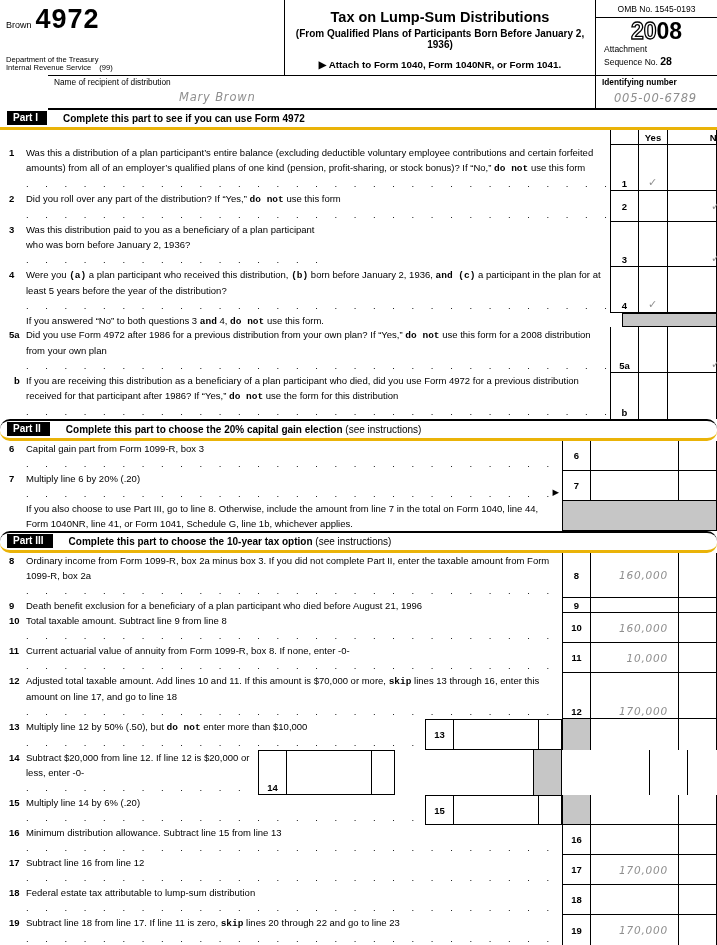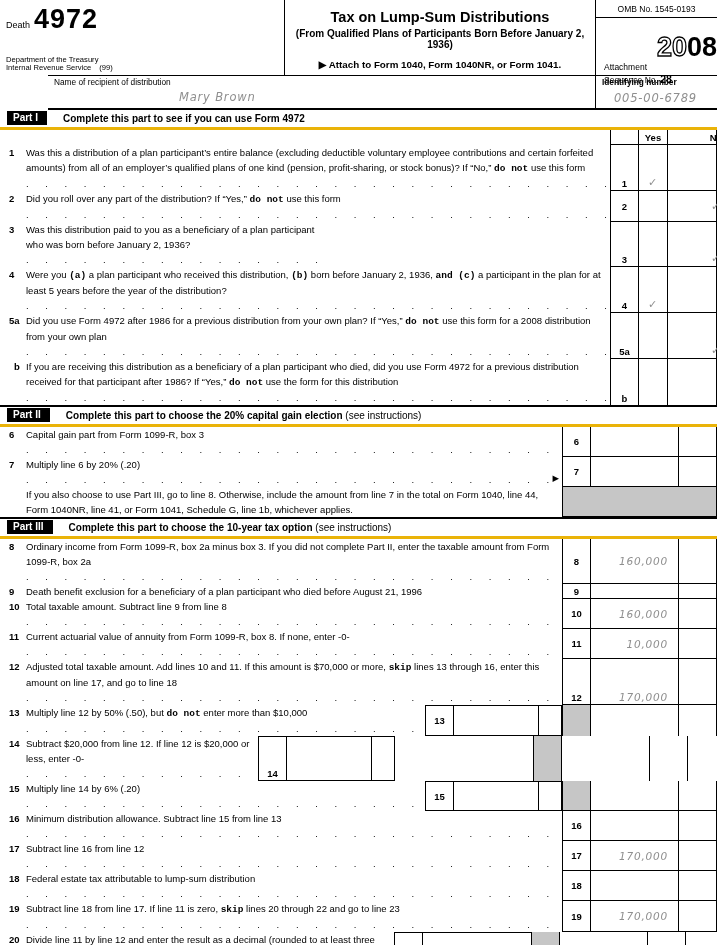--- a/index.html
+++ b/index.html
@@ -19,38 +19,38 @@
   .form-word { font-size: 9px; }
   .form-num { font-size: 27px; font-weight: bold; letter-spacing: 1px; margin-left: 4px; }
   .dept { font-size: 7.6px; line-height: 1.15; }
   .dept .p99 { margin-left: 8px; }
   .hdr-center { flex: 1; border-right: 1px solid #000; text-align: center; padding-top: 9px; }
   .title { font-size: 14.5px; font-weight: bold; }
   .subtitle { font-size: 10px; font-weight: bold; margin-top: 3px; }
   .attach { font-size: 9.8px; font-weight: bold; margin-top: 9px; }
   .hdr-right { width: 121px; font-size: 8.5px; }
   .omb { text-align: center; padding: 4px 2px 3px 2px; border-bottom: 1px solid #000; }
-  .year { text-align: right; font-size: 27px; font-weight: bold; line-height: 1.05; margin-top: 15px; }
+  .year { text-align: center; font-size: 23px; font-weight: bold; line-height: 1.05; margin-top: 1px; }
   .yr-out { color: #fff; -webkit-text-stroke: 1.3px #000; }
   .attach-seq { padding: 1px 0 0 8px; line-height: 1.3; }
   .seq-no { font-size: 10.5px; font-weight: bold; }
 
   
   .namerow { display: flex; border-top: 1px solid #000; border-bottom: 2px solid #000; height: 35px; margin-left: 48px; }
   .nr-left { flex: 1; border-right: 1px solid #000; padding: 1px 6px; }
   .nr-right { width: 121px; padding: 1px 6px; }
   .small-lab { font-size: 8.3px; }
   .bold-lab { font-size: 8.3px; font-weight: bold; }
   .hw { font-family: "DejaVu Sans", sans-serif; font-style: italic; color: #8f8f8f; letter-spacing: 0.8px; }
   .nr-name { font-size: 11.5px; margin: 3px 0 0 125px; }
   .nr-id { font-size: 11.5px; margin: 4px 0 0 12px; }
 
   
   .band { display: flex; align-items: center; border-bottom: 3px solid #eab308; padding: 1px 0 2px 7px; }
-  .band.thick-top { border-top: 2px solid #000; }
+  .band.thick-top { border-top: 2px solid #000; border-radius: 10px; }
   .part-tag { background: #000; color: #fff; font-weight: bold; font-size: 10px; padding: 1px 9px 2px 6px; margin-right: 16px; }
   .band-head { font-size: 10px; font-weight: bold; }
   .band-head .norm { font-weight: normal; }
 
   
   .row { display: flex; align-items: stretch; }
   .q-no { width: 26px; padding-left: 9px; font-weight: bold; line-height: 15px; flex: none; }
   .q-no.sub { padding-left: 14px; }
   .q-text { flex: 1; line-height: 15px; overflow: hidden; position: relative; padding-right: 3px; white-space: normal; }
   .dots { white-space: nowrap; letter-spacing: 7px; color:#000; }
@@ -87,21 +87,21 @@
   .minh16 { min-height: 16px; }
 </style>
 </head>
 <body>
 
 <div class="page">
 
   <div class="hdr">
     <div class="hdr-left">
       <div>
-        <span class="form-word">Death</span><span class="form-num">4972</span>
+        <span class="form-word">Brown</span><span class="form-num">4972</span>
       </div>
       <div class="dept">
         <div>Department of the Treasury</div>
         <div><span>Internal Revenue Service</span><span class="p99">(99)</span></div>
       </div>
     </div>
     <div class="hdr-center">
       <div class="title">Tax on Lump-Sum Distributions</div>
       <div class="subtitle">(From Qualified Plans of Participants Born Before January 2, 1936)</div>
       <div class="attach">▶ Attach to Form 1040, Form 1040NR, or Form 1041.</div>
@@ -182,20 +182,25 @@
     <div class="q-text"><span>Were you <b>(a)</b> a plan participant who received this distribution, <b>(b)</b> born before January 2, 1936, <b>and (c)</b> a participant in the plan for at least 5 years before the year of the distribution?</span> <span class="dots">. . . . . . . . . . . . . . . . . . . . . . . . . . . . . . . . . . . . . . . . . . . . . . . . . . . . . . . . . . . .</span></div>
     <div class="c-num va-end">4</div>
     <div class="c-yes va-end">
         <span class="hw mark">✓</span>
       </div>
     <div class="c-no va-end">
         <span class="hw mark"></span>
       </div>
   </div>
 
+  <div class="row" style="height:14px">
+    <div class="q-no"></div>
+    <div class="q-text">If you answered “No” to both questions 3 <b>and</b> 4, <b>do not</b> use this form.</div>
+    <div class="p1-gray"></div>
+  </div>
 
   <div class="row">
     <div class="q-no">5a</div>
     <div class="q-text"><span>Did you use Form 4972 after 1986 for a previous distribution from your own plan? If “Yes,” <b>do not</b> use this form for a 2008 distribution from your own plan</span> <span class="dots">. . . . . . . . . . . . . . . . . . . . . . . . . . . . . . . . . . . . . . . . . . . . . . . . . . . . . . . . . . . .</span></div>
     <div class="c-num va-end">5a</div>
     <div class="c-yes va-end">
         <span class="hw mark"></span>
       </div>
     <div class="c-no va-end">
         <span class="hw mark">✓</span>

